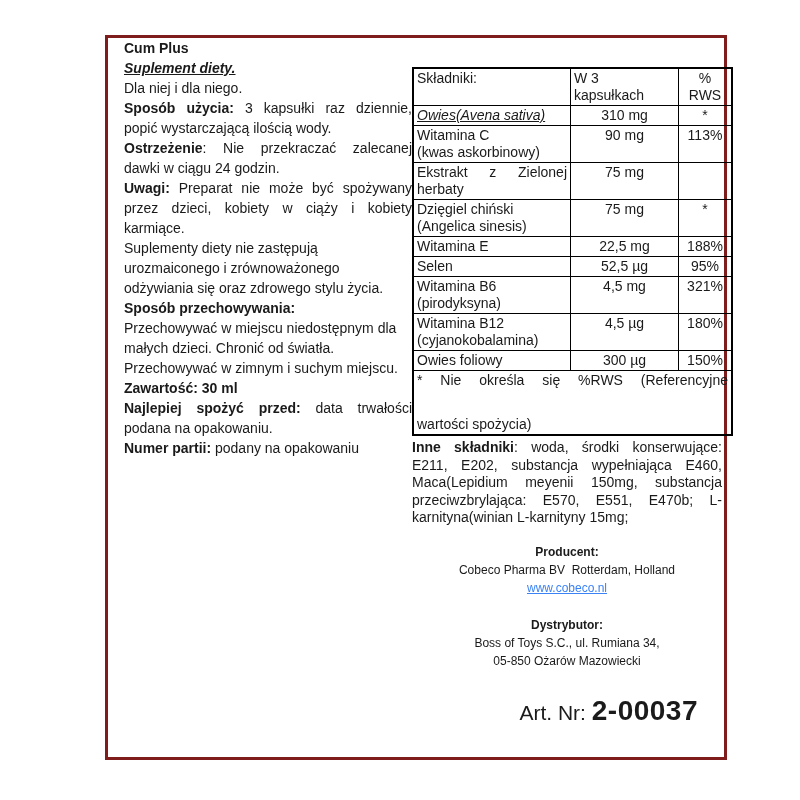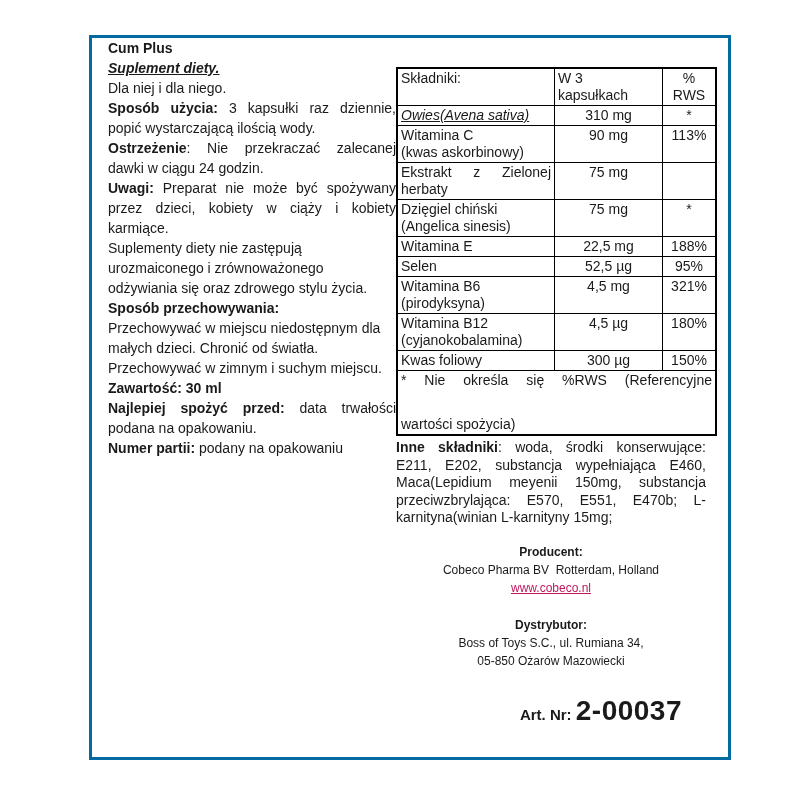--- a/index.html
+++ b/index.html
@@ -1,17 +1,17 @@
 <!DOCTYPE html>
 <html><head>
 <meta charset="utf-8">
 <style>
   html,body{margin:0;padding:0;background:#fff;}
   body{width:800px;height:800px;position:relative;font-family:"Liberation Sans",sans-serif;color:#1a1a1a;}
-  .frame{position:absolute;left:89px;top:35px;width:616px;height:719px;border:3px solid #0369a1;background:#fff;padding-left:20px;}
+  .frame{position:absolute;left:105px;top:35px;width:616px;height:719px;border:3px solid #7f1d1d;background:#fff;}
   .col-left{position:absolute;left:16px;top:0;width:288px;}
   .col-right{position:absolute;left:304px;top:0;width:310px;}
   
   .col-left p{margin:0;font-size:14px;line-height:20px;}
   .title{font-size:21px;font-weight:bold;margin-top:32px;line-height:26px;}
   .subtitle{font-weight:bold;font-style:italic;text-decoration:underline;margin-top:22px;font-size:14.5px;}
   .tagline{margin-top:14px;}
   .para-just{text-align:justify;}
   .b{font-weight:bold;}
   .mt12{margin-top:12px;} .mt14{margin-top:14px;} .mt16{margin-top:16px;} .mt28{margin-top:28px;} .mt48{margin-top:48px;} .mt40{margin-top:40px;}
@@ -28,21 +28,21 @@
   td.foot{border-top:2px solid #000;text-align:justify;}
   td.foot .last{text-align:left;text-align-last:left;margin-top:27px;}
   
   .other{font-size:14px;line-height:17.5px;text-align:justify;margin:3px 0 0 0;}
   .centerblk{text-align:center;font-size:12px;line-height:18px;}
   .producer{margin-top:16px;}
   .distributor{margin-top:19px;}
   .prewrap{white-space:pre-wrap;}
   .link{text-decoration:underline;cursor:pointer;}
   .artline{margin-top:25px;text-align:right;padding-right:24px;}
-  .art-label{font-size:15px;font-weight:bold;}
+  .art-label{font-size:21px;font-weight:normal;}
   .art-num{font-size:28px;font-weight:bold;letter-spacing:0.5px;}
 </style>
 </head>
 <body>
 
 <div class="frame">
 
   <div class="col-left">
     <p class="title">Cum Plus</p>
     <p class="subtitle">Suplement diety.</p>
@@ -136,40 +136,40 @@
       <tr>
         <td>
               <div>Witamina B12</div>
               <div>(cyjanokobalamina)</div>
             </td>
         <td class="c-amt">4,5 µg</td>
         <td class="c-rws">180%</td>
       </tr>
       <tr>
         <td>
-              <div>Kwas foliowy</div>
+              <div>Owies foliowy</div>
             </td>
         <td class="c-amt">300 µg</td>
         <td class="c-rws">150%</td>
       </tr>
       <tr>
         <td colspan="3" class="foot">
               <div class="jline">* Nie określa się %RWS (Referencyjne</div>
               <div class="last">wartości spożycia)</div>
             </td>
       </tr>
     </tbody>
       </table>
 
     <p class="other"><span class="b">Inne składniki</span><span>: woda, środki konserwujące: E211, E202, substancja wypełniająca E460, Maca(Lepidium meyenii 150mg, substancja przeciwzbrylająca: E570, E551, E470b; L-karnityna(winian L-karnityny 15mg;</span></p>
 
     <div class="centerblk producer">
       <div class="b">Producent:</div>
       <div class="prewrap">Cobeco Pharma BV  Rotterdam, Holland</div>
-      <div><span class="link" id="website-link" style="color: #be185d;">www.cobeco.nl</span></div>
+      <div><span class="link" id="website-link" style="color: #3b82f6;">www.cobeco.nl</span></div>
     </div>
 
     <div class="centerblk distributor">
       <div class="b">Dystrybutor:</div>
       <div>Boss of Toys S.C., ul. Rumiana 34,</div>
       <div>05-850 Ożarów Mazowiecki</div>
     </div>
 
     <div class="artline">
       <span class="art-label">Art. Nr: </span><span class="art-num">2-00037</span>

